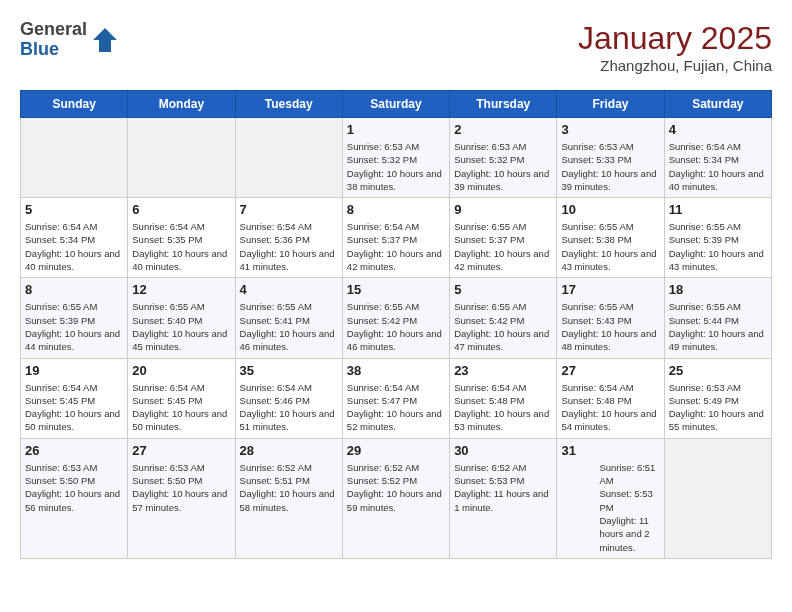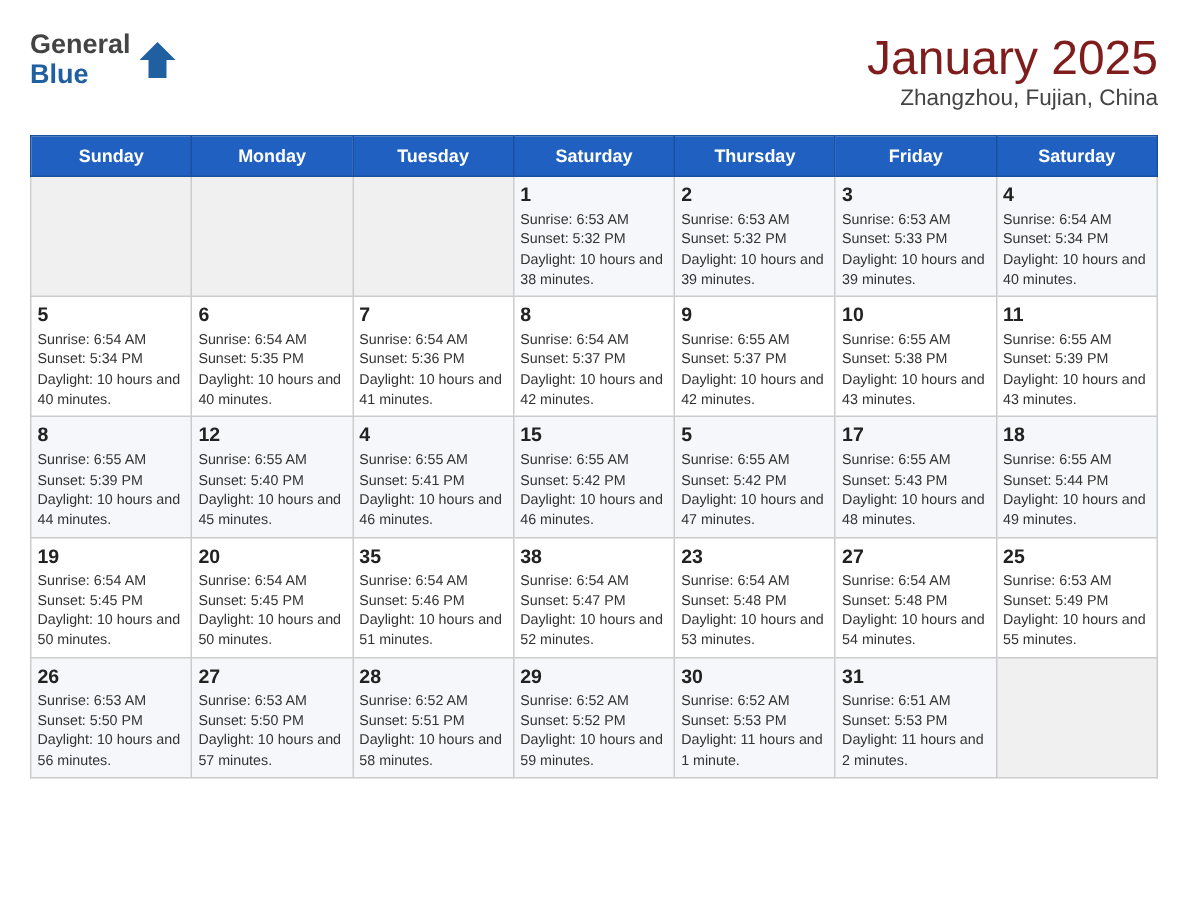--- a/index.html
+++ b/index.html
@@ -305,20 +305,20 @@
 Daylight: 10 hours and 59 minutes.</div>
         </td>
         <td>
           <div class="day-num">30</div>
           <div class="day-info" style="white-space: pre-line;">Sunrise: 6:52 AM
 Sunset: 5:53 PM
 Daylight: 11 hours and 1 minute.</div>
         </td>
         <td>
           <div class="day-num">31</div>
-          <div class="day-info" style="white-space: pre-line;">Sunrise: 6:51 AM
+          <div class="day-info" style="white-space: pre-line; margin-left: 38px;">Sunrise: 6:51 AM
 Sunset: 5:53 PM
 Daylight: 11 hours and 2 minutes.</div>
         </td>
         <td class="empty-cell"></td>
       </tr>
     </tbody>
 </table>
 
 </body></html>

